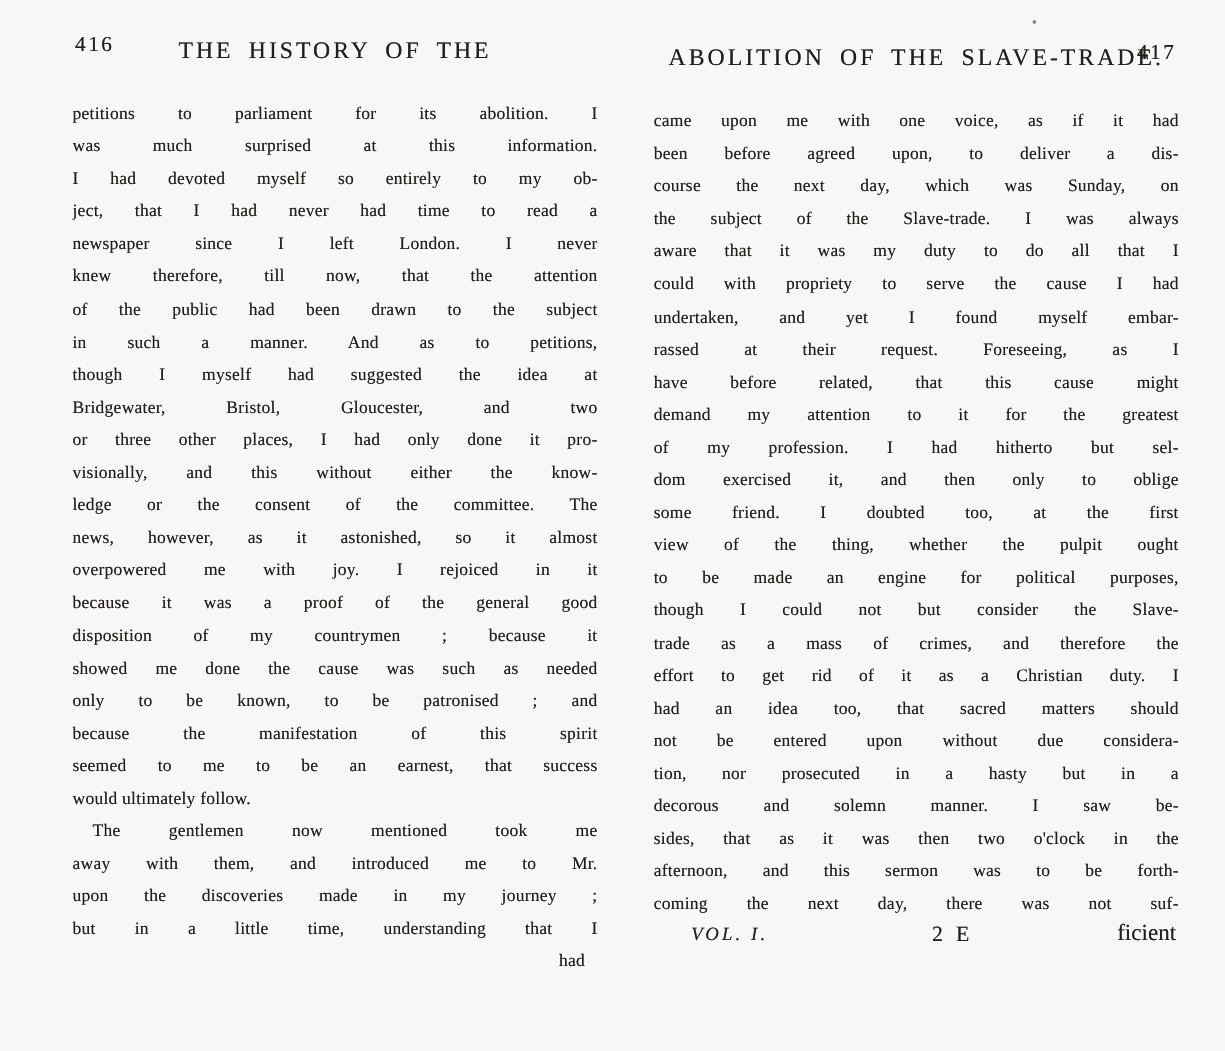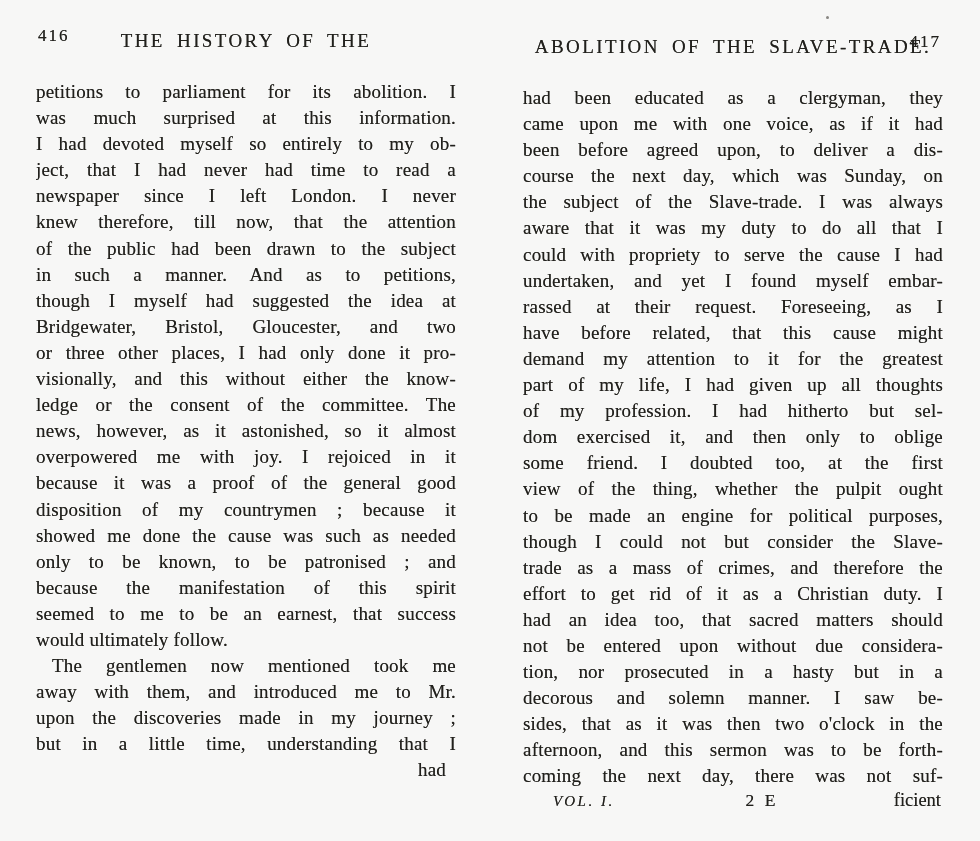--- a/index.html
+++ b/index.html
@@ -5,21 +5,21 @@
   html, body { margin: 0; padding: 0; }
   body {
     width: 980px; height: 841px;
     background: #f7f7f6;
     color: #21201c;
     font-family: "Liberation Serif", "DejaVu Serif", serif;
     position: relative;
     overflow: hidden;
   }
   .page { position: absolute; width: 420px; }
-  #page-left  { left: 36px;  top: 30px; }
+  #page-left  { left: 58px;  top: 30px; }
   #page-right { left: 523px; top: 36px; }
 
   .pagehead { position: relative; height: 22px; }
   .running {
     display: block;
     text-align: center;
     font-size: 19px;
     letter-spacing: 2.4px;
     word-spacing: 5px;
     text-shadow: 0 0 0.5px rgba(33,32,28,0.65);
@@ -27,21 +27,21 @@
   .pnum {
     position: absolute; top: -4px;
     font-size: 17px; letter-spacing: 2px;
     text-shadow: 0 0 0.5px rgba(33,32,28,0.65);
   }
   #page-left  .pnum { left: 2px; }
   #page-right .pnum { right: 2px; }
 
   .pagebody {
     margin-top: 27px;
-    font-size: 19px;
+    font-size: 14px;
     line-height: 26.1px;
   }
   .line {
     height: 26.1px;
     overflow: hidden;
     text-align: justify;
     text-align-last: justify;
     letter-spacing: 0.2px;
     text-shadow: 0 0 0.45px rgba(33,32,28,0.6);
   }
@@ -111,32 +111,30 @@
       <div class="line right">had</div>
     </div>
 </section>
 
 <section class="page" id="page-right">
   <header class="pagehead">
     <span class="running">ABOLITION OF THE SLAVE-TRADE.</span>
     <span class="pnum">417</span>
   </header>
   <div class="pagebody">
-      <div class="line">had been educated as a clergyman, they</div>
       <div class="line">came upon me with one voice, as if it had</div>
       <div class="line">been before agreed upon, to deliver a dis-</div>
       <div class="line">course the next day, which was Sunday, on</div>
       <div class="line">the subject of the Slave-trade.  I was always</div>
       <div class="line">aware that it was my duty to do all that I</div>
       <div class="line">could with propriety to serve the cause I had</div>
       <div class="line">undertaken, and yet I found myself embar-</div>
       <div class="line">rassed at their request.  Foreseeing, as I</div>
       <div class="line">have before related, that this cause might</div>
       <div class="line">demand my attention to it for the greatest</div>
-      <div class="line">part of my life, I had given up all thoughts</div>
       <div class="line">of my profession.  I had hitherto but sel-</div>
       <div class="line">dom exercised it, and then only to oblige</div>
       <div class="line">some friend.  I doubted too, at the first</div>
       <div class="line">view of the thing, whether the pulpit ought</div>
       <div class="line">to be made an engine for political purposes,</div>
       <div class="line">though I could not but consider the Slave-</div>
       <div class="line">trade as a mass of crimes, and therefore the</div>
       <div class="line">effort to get rid of it as a Christian duty.  I</div>
       <div class="line">had an idea too, that sacred matters should</div>
       <div class="line">not be entered upon without due considera-</div>

